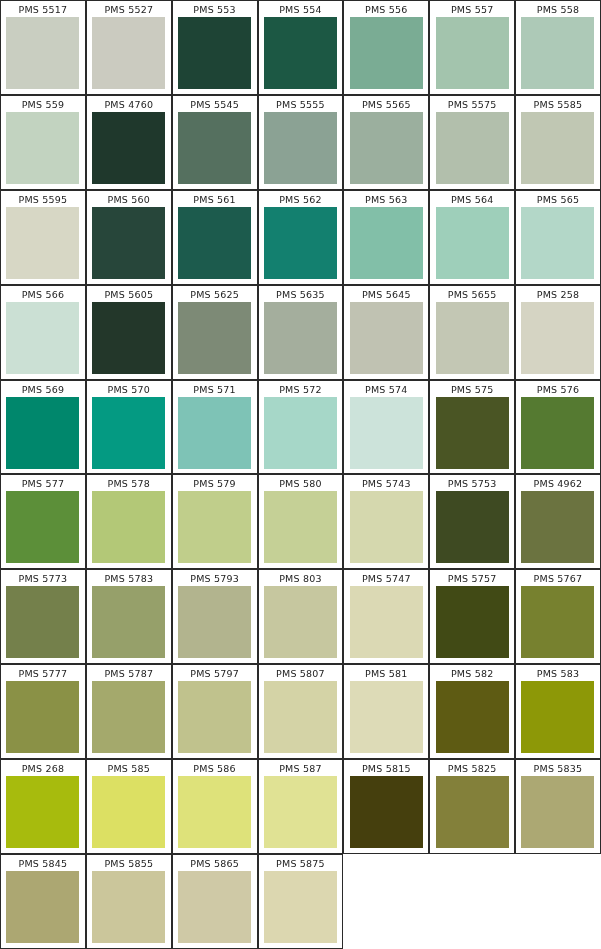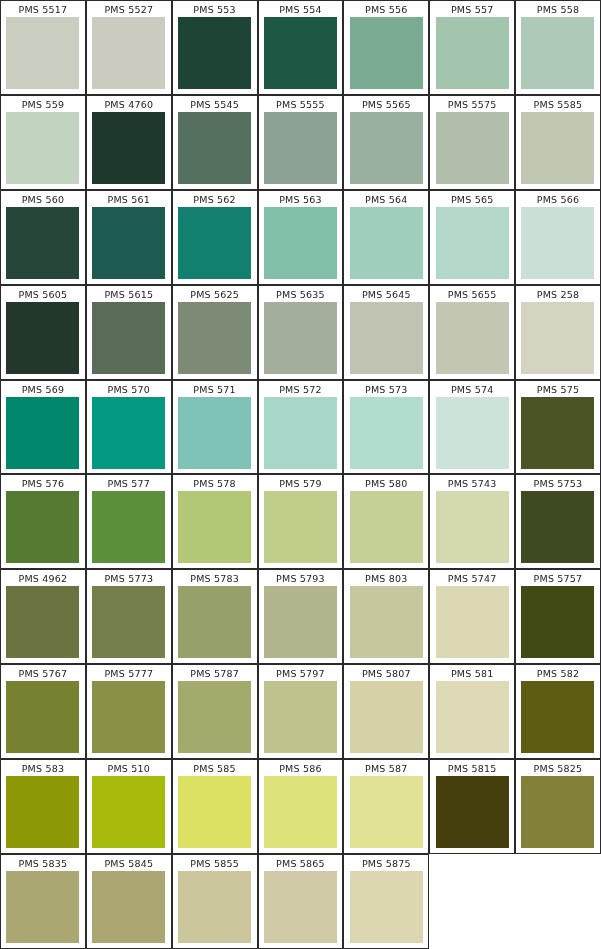--- a/index.html
+++ b/index.html
@@ -100,20 +100,24 @@
     </div>
     <div class="swatch-cell">
       <div class="swatch-label">PMS 5575</div>
       <div class="swatch-chip" style="background-color: rgb(178, 191, 172);"></div>
     </div>
     <div class="swatch-cell">
       <div class="swatch-label">PMS 5585</div>
       <div class="swatch-chip" style="background-color: rgb(192, 199, 179);"></div>
     </div>
     <div class="swatch-cell">
+      <div class="swatch-label">PMS 5595</div>
+      <div class="swatch-chip" style="background-color: rgb(215, 215, 197);"></div>
+    </div>
+    <div class="swatch-cell">
       <div class="swatch-label">PMS 560</div>
       <div class="swatch-chip" style="background-color: rgb(39, 70, 58);"></div>
     </div>
     <div class="swatch-cell">
       <div class="swatch-label">PMS 561</div>
       <div class="swatch-chip" style="background-color: rgb(28, 91, 77);"></div>
     </div>
     <div class="swatch-cell">
       <div class="swatch-label">PMS 562</div>
       <div class="swatch-chip" style="background-color: rgb(19, 128, 111);"></div>
@@ -132,24 +136,20 @@
     </div>
     <div class="swatch-cell">
       <div class="swatch-label">PMS 566</div>
       <div class="swatch-chip" style="background-color: rgb(203, 224, 212);"></div>
     </div>
     <div class="swatch-cell">
       <div class="swatch-label">PMS 5605</div>
       <div class="swatch-chip" style="background-color: rgb(35, 55, 42);"></div>
     </div>
     <div class="swatch-cell">
-      <div class="swatch-label">PMS 5615</div>
-      <div class="swatch-chip" style="background-color: rgb(90, 107, 88);"></div>
-    </div>
-    <div class="swatch-cell">
       <div class="swatch-label">PMS 5625</div>
       <div class="swatch-chip" style="background-color: rgb(125, 138, 118);"></div>
     </div>
     <div class="swatch-cell">
       <div class="swatch-label">PMS 5635</div>
       <div class="swatch-chip" style="background-color: rgb(164, 174, 157);"></div>
     </div>
     <div class="swatch-cell">
       <div class="swatch-label">PMS 5645</div>
       <div class="swatch-chip" style="background-color: rgb(192, 194, 178);"></div>
@@ -172,24 +172,20 @@
     </div>
     <div class="swatch-cell">
       <div class="swatch-label">PMS 571</div>
       <div class="swatch-chip" style="background-color: rgb(126, 195, 182);"></div>
     </div>
     <div class="swatch-cell">
       <div class="swatch-label">PMS 572</div>
       <div class="swatch-chip" style="background-color: rgb(166, 215, 200);"></div>
     </div>
     <div class="swatch-cell">
-      <div class="swatch-label">PMS 573</div>
-      <div class="swatch-chip" style="background-color: rgb(178, 221, 206);"></div>
-    </div>
-    <div class="swatch-cell">
       <div class="swatch-label">PMS 574</div>
       <div class="swatch-chip" style="background-color: rgb(204, 227, 218);"></div>
     </div>
     <div class="swatch-cell">
       <div class="swatch-label">PMS 575</div>
       <div class="swatch-chip" style="background-color: rgb(74, 85, 36);"></div>
     </div>
     <div class="swatch-cell">
       <div class="swatch-label">PMS 576</div>
       <div class="swatch-chip" style="background-color: rgb(85, 122, 49);"></div>
@@ -272,21 +268,21 @@
     </div>
     <div class="swatch-cell">
       <div class="swatch-label">PMS 582</div>
       <div class="swatch-chip" style="background-color: rgb(94, 91, 19);"></div>
     </div>
     <div class="swatch-cell">
       <div class="swatch-label">PMS 583</div>
       <div class="swatch-chip" style="background-color: rgb(141, 152, 7);"></div>
     </div>
     <div class="swatch-cell">
-      <div class="swatch-label">PMS 510</div>
+      <div class="swatch-label">PMS 268</div>
       <div class="swatch-chip" style="background-color: rgb(167, 187, 13);"></div>
     </div>
     <div class="swatch-cell">
       <div class="swatch-label">PMS 585</div>
       <div class="swatch-chip" style="background-color: rgb(220, 224, 99);"></div>
     </div>
     <div class="swatch-cell">
       <div class="swatch-label">PMS 586</div>
       <div class="swatch-chip" style="background-color: rgb(222, 226, 122);"></div>
     </div>

